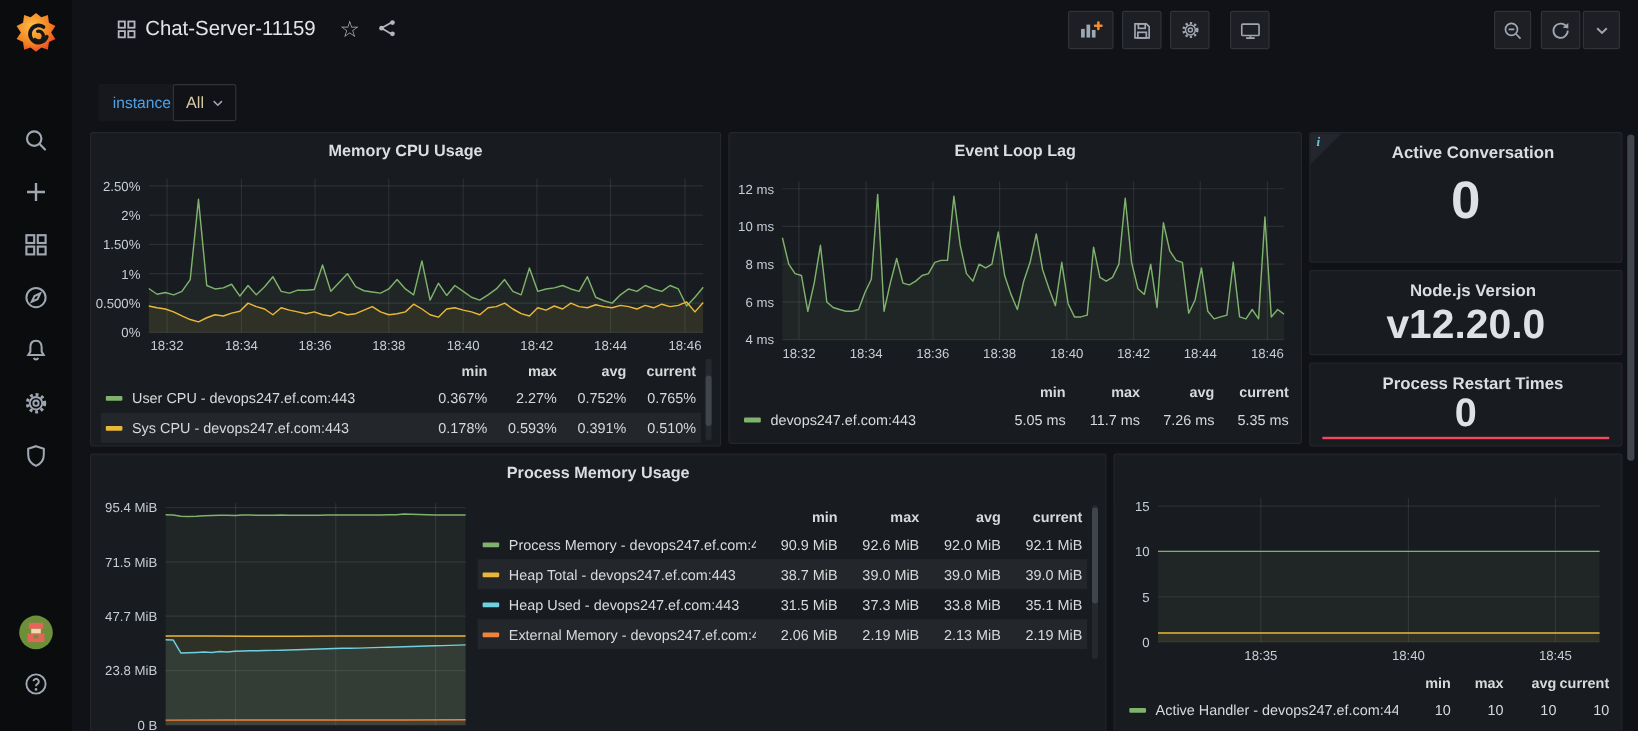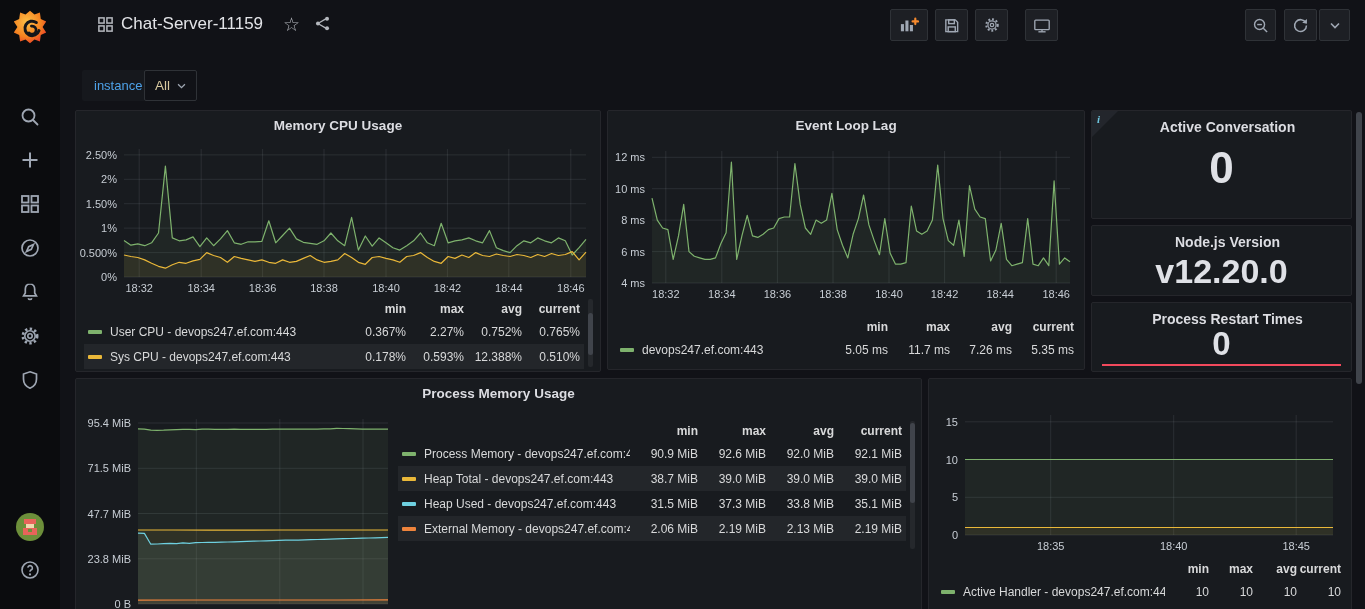--- a/index.html
+++ b/index.html
@@ -271,21 +271,21 @@
           <div class="lg-val" style="width:58px">0.752%</div>
           <div class="lg-val" style="width:58px">0.765%</div>
         </div>
         <div class="lg-row lg-stripe">
           <div class="lg-name">
             <span class="swatch" style="background:#eab839"></span>
             <span class="lg-label">Sys CPU - devops247.ef.com:443</span>
           </div>
           <div class="lg-val" style="width:58px">0.178%</div>
           <div class="lg-val" style="width:58px">0.593%</div>
-          <div class="lg-val" style="width:58px">12.388%</div>
+          <div class="lg-val" style="width:58px">0.391%</div>
           <div class="lg-val" style="width:58px">0.510%</div>
         </div>
       </div>
     <div class="lgscroll-track" style="left:512px;top:188px;width:5px;height:68px">
       <div class="vscroll" style="left:0;top:14px;width:5px;height:42px"></div>
     </div>
   </div>
 
   <div class="panel" style="left:607px;top:110px;width:478px;height:260px">
     <div class="ptitle">Event Loop Lag</div>

